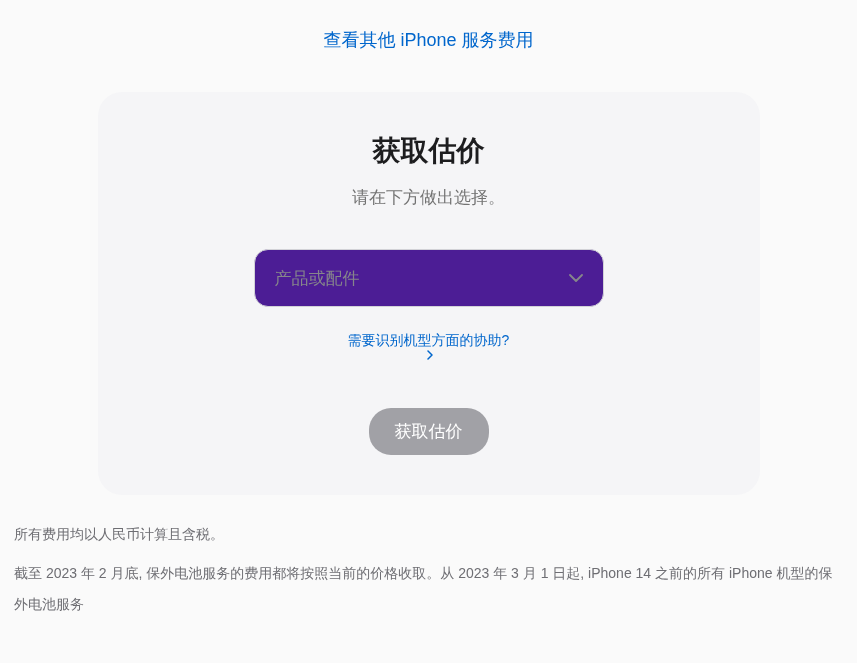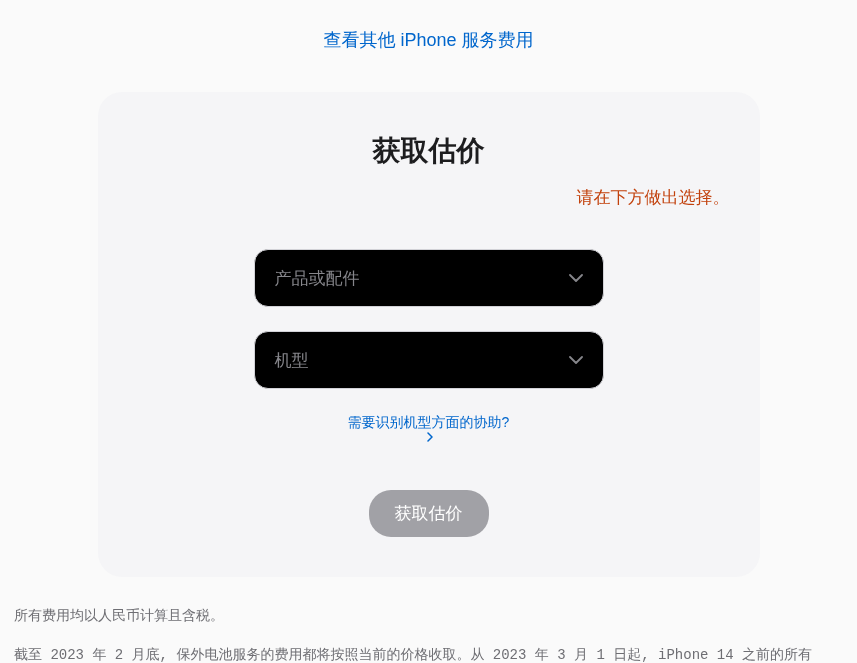--- a/index.html
+++ b/index.html
@@ -33,29 +33,28 @@
       text-align: center;
     }
     .card-title {
       font-size: 28px;
       font-weight: 600;
       color: #1d1d1f;
       margin-bottom: 16px;
     }
     .card-subtitle {
       font-size: 17px;
-      color: #c2410c;
+      color: #737373;
       margin-bottom: 40px;
-      text-align: right;
     }
     .select-box {
       width: 350px;
       height: 58px;
       margin: 0 auto 24px;
-      background: #000000;
+      background: #4c1d95;
       border: 1px solid #d2d2d7;
       border-radius: 14px;
       display: flex;
       align-items: center;
       justify-content: space-between;
       padding: 0 20px;
       cursor: pointer;
     }
     .select-box-label {
       color: #86868b;
@@ -100,21 +99,20 @@
       cursor: pointer;
     }
     .footer-text {
       padding: 24px 14px 0;
       color: #6e6e73;
       font-size: 14px;
       line-height: 2.2;
     }
     .footer-text p {
       margin-bottom: 8px;
-      font-family: Liberation Mono, monospace;
     }
   </style>
 </head>
 <body>
 
 <div class="top-link">
   <a href="#">查看其他 iPhone 服务费用</a>
 </div>
 
 <div class="card">
@@ -123,28 +121,20 @@
 
   <div class="select-box">
     <span class="select-box-label">产品或配件</span>
     <span class="chevron">
       <svg viewBox="0 0 14 8" fill="none">
           <path d="M1 1l6 6 6-6" stroke="#86868b" stroke-width="1.8" stroke-linecap="round" stroke-linejoin="round"></path>
         </svg>
     </span>
   </div>
 
-  <div class="select-box">
-    <span class="select-box-label">机型</span>
-    <span class="chevron">
-      <svg viewBox="0 0 14 8" fill="none">
-          <path d="M1 1l6 6 6-6" stroke="#86868b" stroke-width="1.8" stroke-linecap="round" stroke-linejoin="round"></path>
-        </svg>
-    </span>
-  </div>
 
   <a href="#" class="help-link">
     <span>需要识别机型方面的协助?</span>
     <span class="chevron-right">
       <svg viewBox="0 0 6 10" fill="none">
           <path d="M1 1l4 4-4 4" stroke="#0066cc" stroke-width="1.5" stroke-linecap="round" stroke-linejoin="round"></path>
         </svg>
     </span>
   </a>
 

